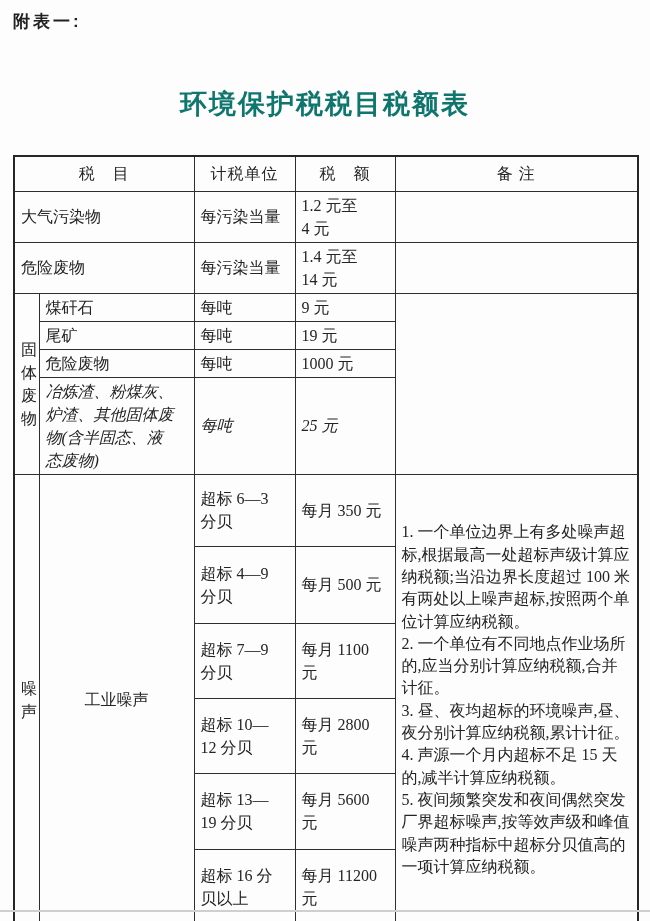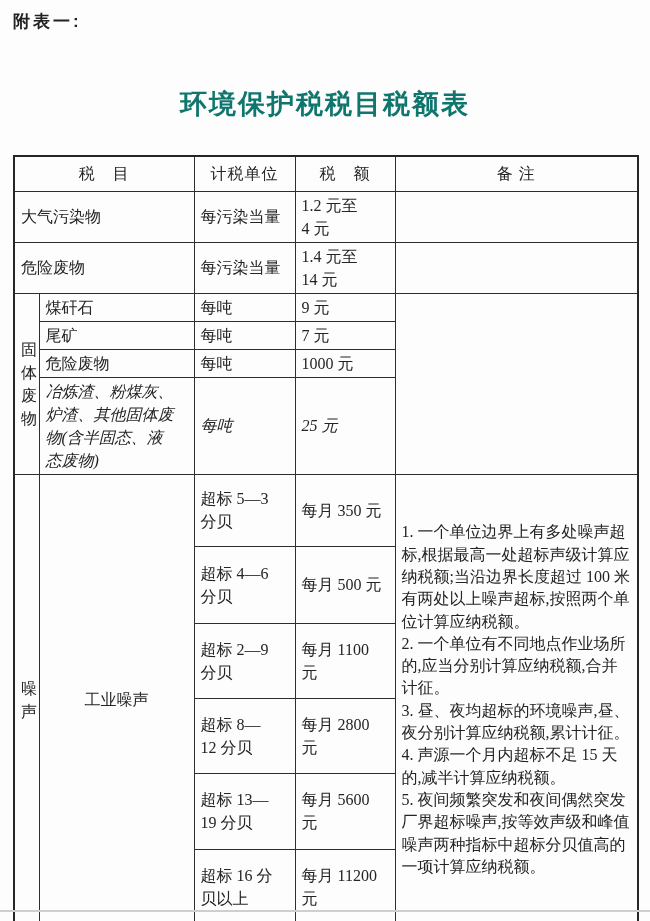--- a/index.html
+++ b/index.html
@@ -119,63 +119,63 @@
       <tr class="h27">
         <td rowspan="4" class="vlabel">固体废物</td>
         <td>煤矸石</td>
         <td>每吨</td>
         <td>9 元</td>
         <td rowspan="4"></td>
       </tr>
       <tr class="h28">
         <td>尾矿</td>
         <td>每吨</td>
-        <td>7 元</td>
+        <td>19 元</td>
       </tr>
       <tr class="h28">
         <td>危险废物</td>
         <td>每吨</td>
         <td>1000 元</td>
       </tr>
       <tr class="h85">
         <td class="pre">冶炼渣、粉煤灰、
 炉渣、其他固体废
 物(含半固态、液
 态废物)</td>
         <td>每吨</td>
         <td>25 元</td>
       </tr>
 
       <tr class="h72">
         <td rowspan="6" class="vlabel vlabel-noise">噪声</td>
         <td rowspan="6" class="center">工业噪声</td>
-        <td class="pre">超标 5—3
+        <td class="pre">超标 6—3
 分贝</td>
         <td class="pre">每月 350 元</td>
         <td rowspan="6" class="remarks">
           <p>1. 一个单位边界上有多处噪声超标,根据最高一处超标声级计算应纳税额;当沿边界长度超过 100 米有两处以上噪声超标,按照两个单位计算应纳税额。</p>
           <p>2. 一个单位有不同地点作业场所的,应当分别计算应纳税额,合并计征。</p>
           <p>3. 昼、夜均超标的环境噪声,昼、夜分别计算应纳税额,累计计征。</p>
           <p>4. 声源一个月内超标不足 15 天的,减半计算应纳税额。</p>
           <p>5. 夜间频繁突发和夜间偶然突发厂界超标噪声,按等效声级和峰值噪声两种指标中超标分贝值高的一项计算应纳税额。</p>
         </td>
       </tr>
       <tr class="h77">
-        <td class="pre">超标 4—6
+        <td class="pre">超标 4—9
 分贝</td>
         <td class="pre">每月 500 元</td>
       </tr>
       <tr class="h75">
-        <td class="pre">超标 2—9
+        <td class="pre">超标 7—9
 分贝</td>
         <td class="pre">每月 1100
 元</td>
       </tr>
       <tr class="h75">
-        <td class="pre">超标 8—
+        <td class="pre">超标 10—
 12 分贝</td>
         <td class="pre">每月 2800
 元</td>
       </tr>
       <tr class="h76">
         <td class="pre">超标 13—
 19 分贝</td>
         <td class="pre">每月 5600
 元</td>
       </tr>

